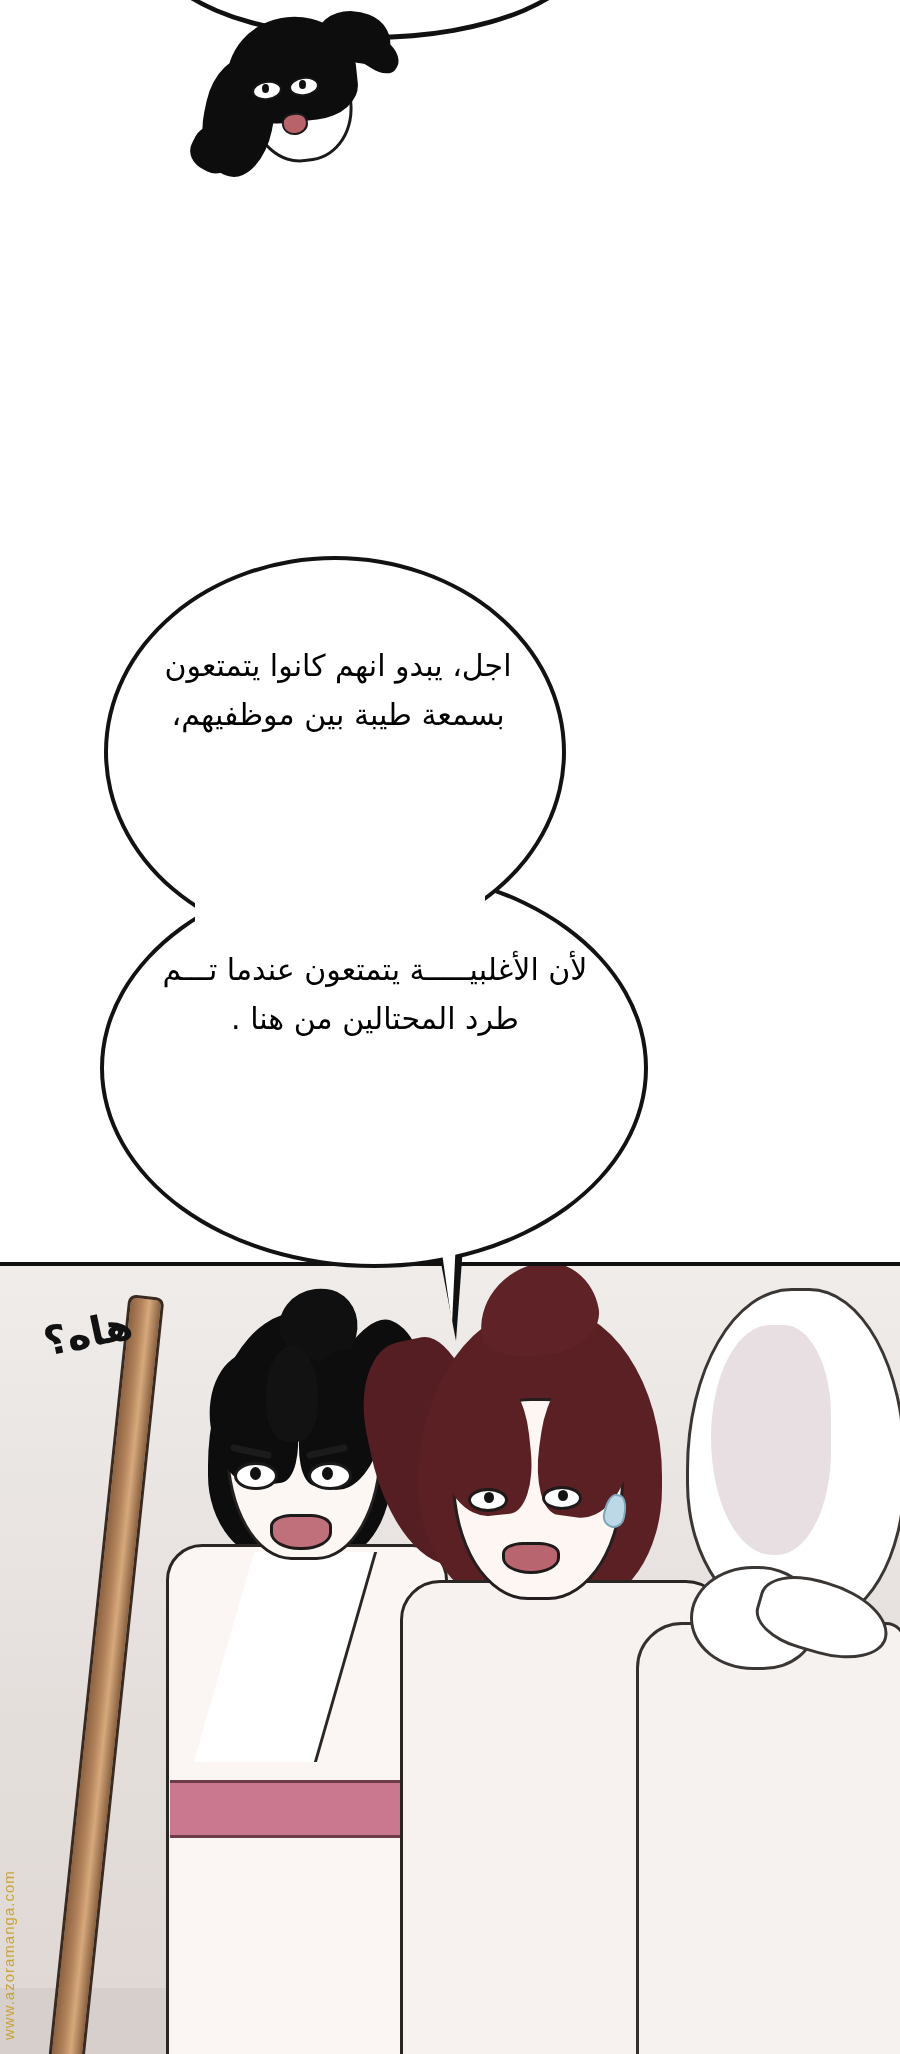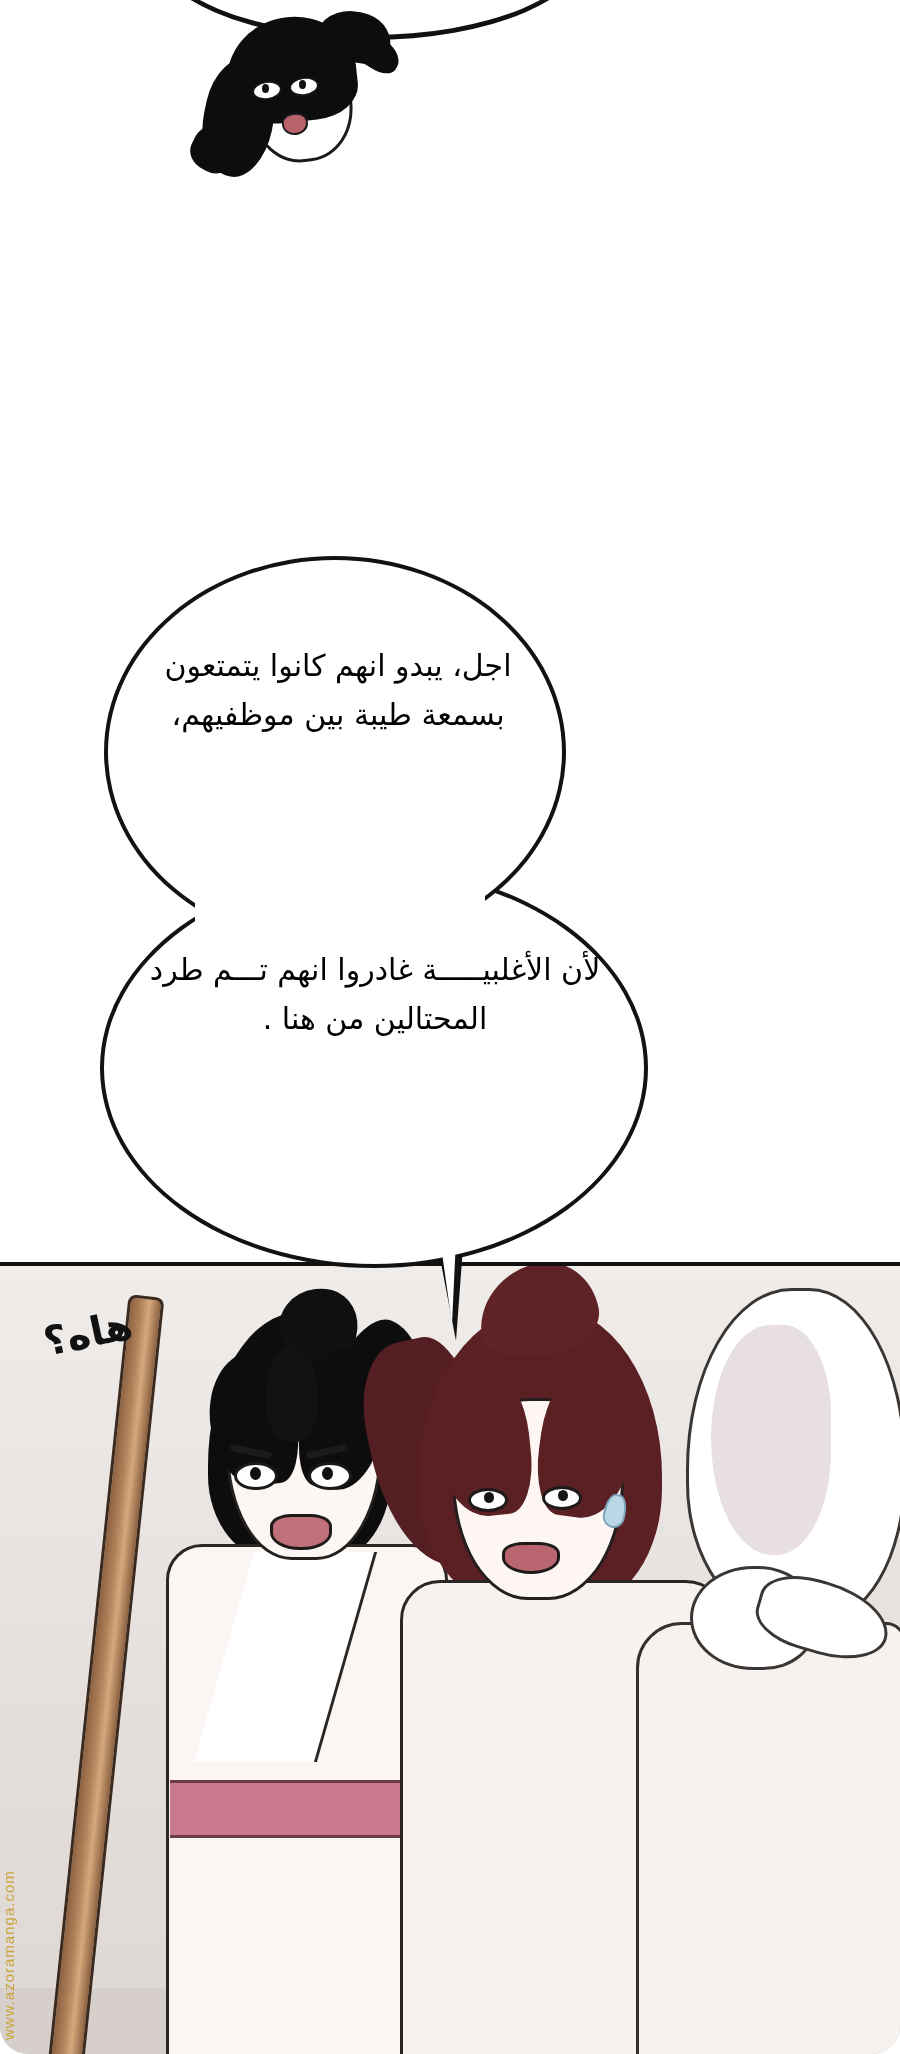--- a/index.html
+++ b/index.html
@@ -9,21 +9,20 @@
   }
   body {
     font-family: "Liberation Sans", sans-serif;
   }
   .page {
     position: relative;
     width: 900px;
     height: 2054px;
     background: #ffffff;
     overflow: hidden;
-    border-radius: 28px;
   }
 
   
   .panel-top {
     position: absolute;
     left: 0; top: 0;
     width: 900px;
     height: 1706px;
     background: #ffffff;
     overflow: hidden;
@@ -561,21 +560,21 @@
 
     <div class="bubble-wrap">
       <div class="bubble-tail"></div>
       <div class="bubble-lobe lower"></div>
       <div class="bubble-lobe upper"></div>
       <div class="bubble-merge"></div>
       <div class="bubble-tail-inner"></div>
 
       <div class="bubble-text upper">اجل، يبدو انهم كانوا يتمتعون بسمعة طيبة بين موظفيهم،</div>
 
-      <div class="bubble-text lower">لأن الأغلبيـــــة غادروا انهم تـــم طرد المحتالين من هنا .</div>
+      <div class="bubble-text lower">لأن الأغلبيـــــة يتمتعون عندما تـــم طرد المحتالين من هنا .</div>
     </div>
 
   </div>
 
   <div class="panel-bottom">
     <div class="bg-wash"></div>
     <div class="bg-dark-strip"></div>
 
     <div class="staff"></div>
 

